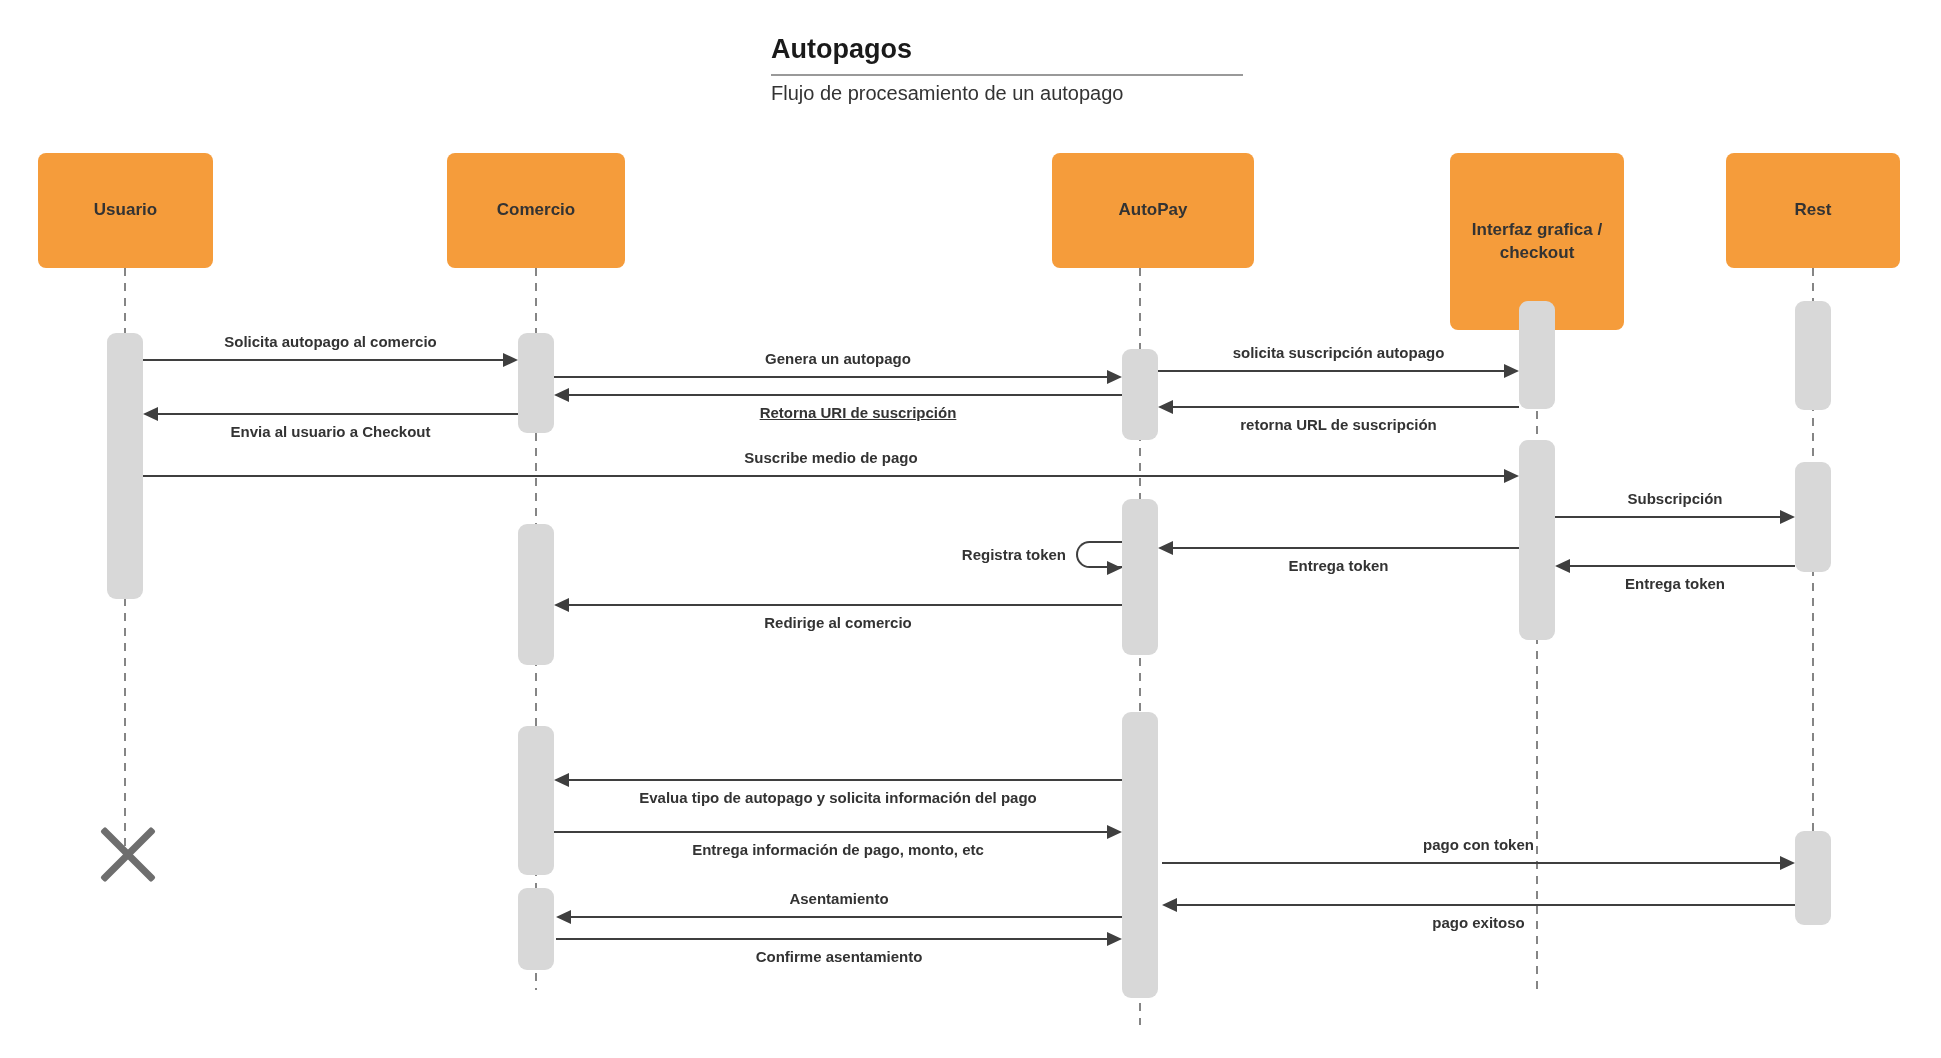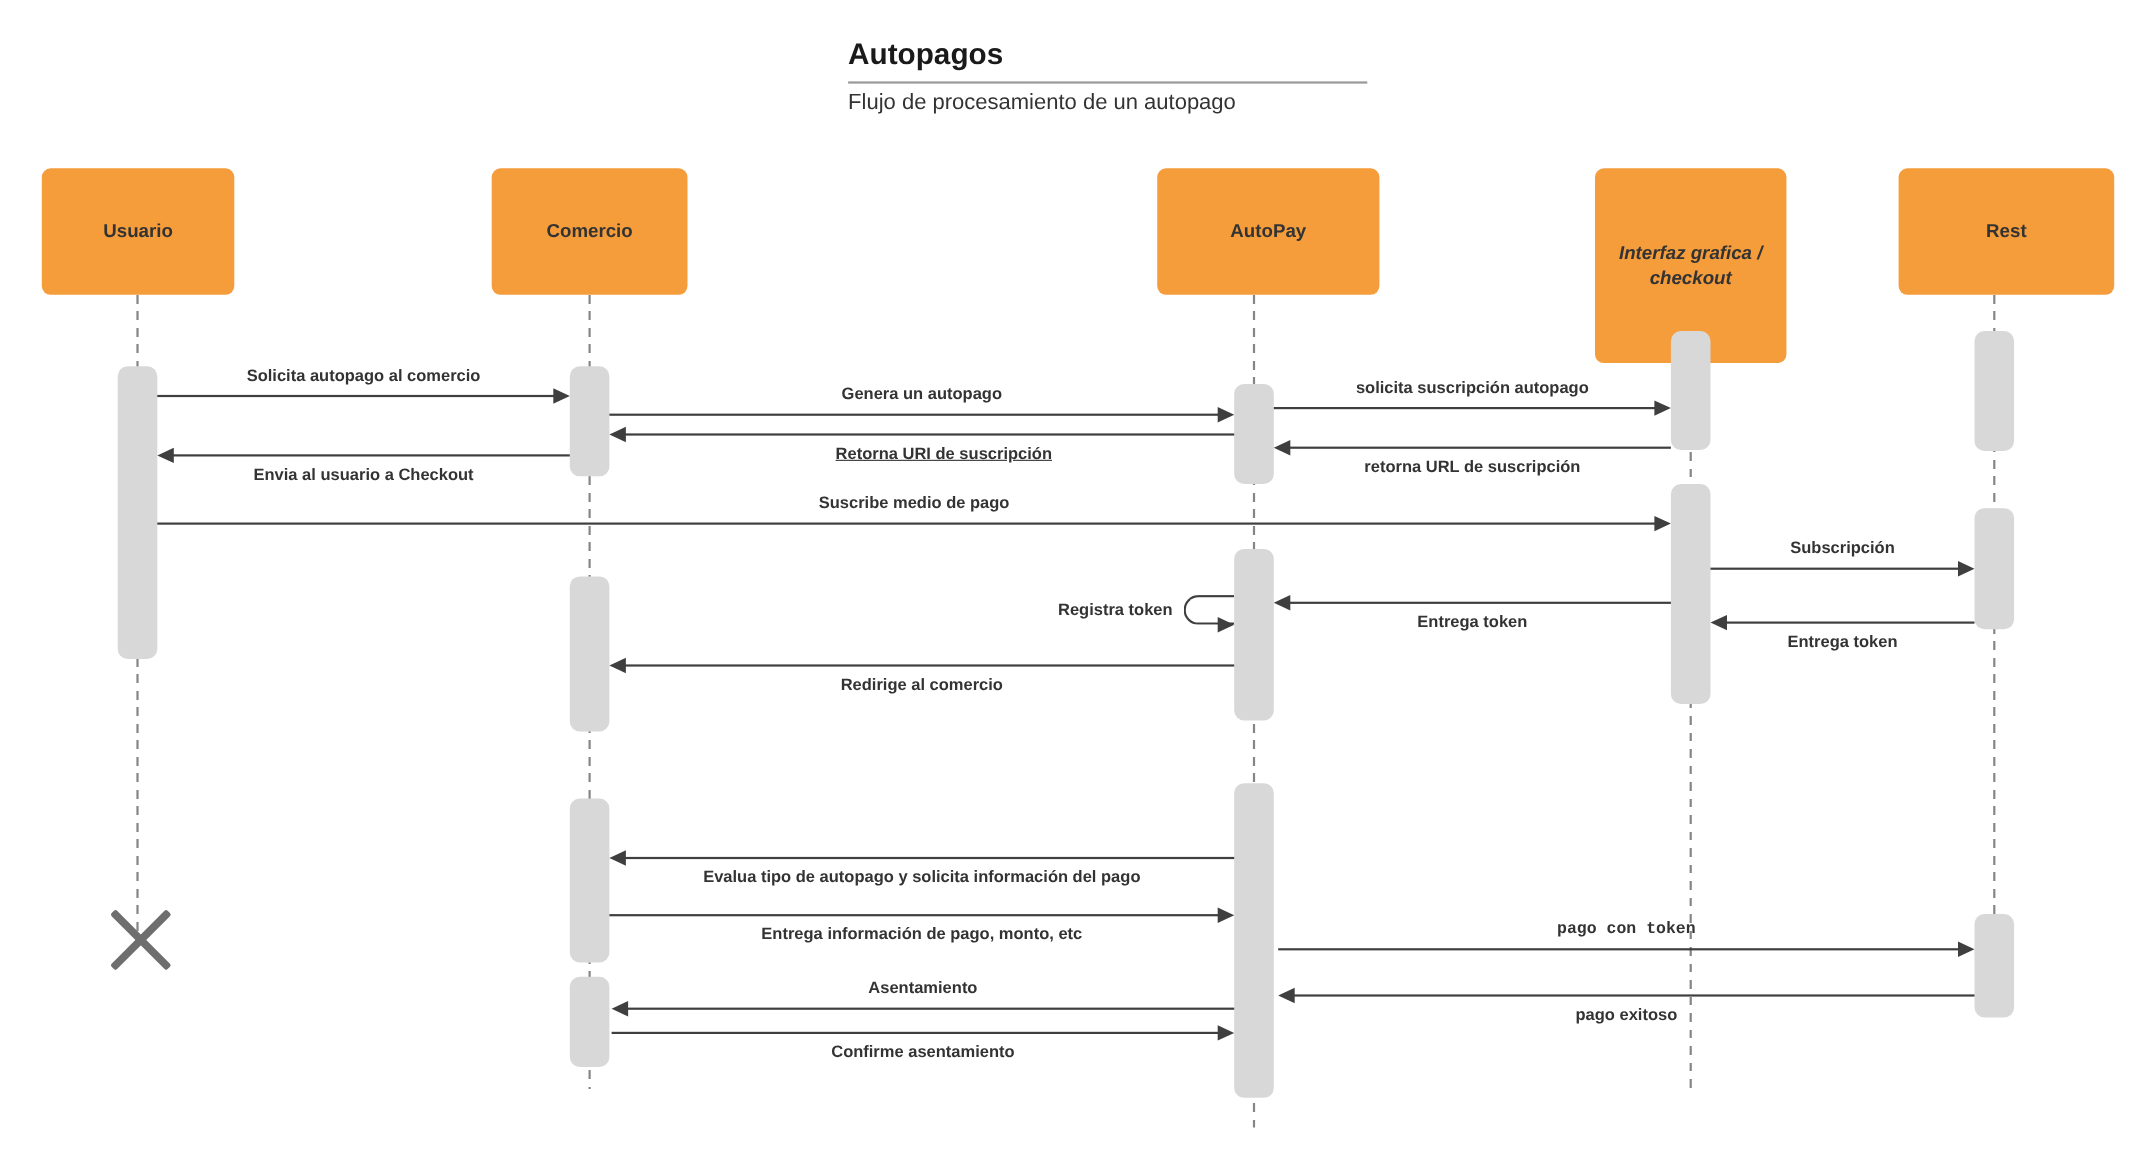--- a/index.html
+++ b/index.html
@@ -55,23 +55,23 @@
     <div class="diagram-subtitle">Flujo de procesamiento de un autopago</div>
   </div>
   <div id="diagram">
       <div class="lifeline" style="left: 124px; top: 268px; height: 587px;"></div>
       <div class="actor" style="left: 38px; top: 153px; width: 175px; height: 115px;">Usuario</div>
       <div class="lifeline" style="left: 535px; top: 268px; height: 722px;"></div>
       <div class="actor" style="left: 447px; top: 153px; width: 178px; height: 115px;">Comercio</div>
       <div class="lifeline" style="left: 1139px; top: 268px; height: 757px;"></div>
       <div class="actor" style="left: 1052px; top: 153px; width: 202px; height: 115px;">AutoPay</div>
       <div class="lifeline" style="left: 1536px; top: 291px; height: 699px;"></div>
-      <div class="actor" style="left: 1450px; top: 153px; width: 174px; height: 177px; font-style: italic;">Interfaz grafica / checkout</div>
+      <div class="actor" style="left: 1450px; top: 153px; width: 174px; height: 177px;">Interfaz grafica / checkout</div>
       <div class="lifeline" style="left: 1812px; top: 268px; height: 660px;"></div>
-      <div class="actor" style="left: 1726px; top: 153px; width: 196px; height: 115px;">Rest</div>
+      <div class="actor" style="left: 1726px; top: 153px; width: 174px; height: 115px;">Rest</div>
       <div class="activation" style="left: 107px; top: 333px; height: 266px;"></div>
       <div class="activation" style="left: 518px; top: 333px; height: 100px;"></div>
       <div class="activation" style="left: 518px; top: 524px; height: 141px;"></div>
       <div class="activation" style="left: 518px; top: 726px; height: 149px;"></div>
       <div class="activation" style="left: 518px; top: 888px; height: 82px;"></div>
       <div class="activation" style="left: 1122px; top: 349px; height: 91px;"></div>
       <div class="activation" style="left: 1122px; top: 499px; height: 156px;"></div>
       <div class="activation" style="left: 1122px; top: 712px; height: 286px;"></div>
       <div class="activation" style="left: 1519px; top: 301px; height: 108px;"></div>
       <div class="activation" style="left: 1519px; top: 440px; height: 200px;"></div>
@@ -115,21 +115,21 @@
       <div class="head left" style="left: 554px; top: 598px;"></div>
       <div class="msg-label" style="left: 838px; top: 613px;">Redirige al comercio</div>
       <div class="msg-line" style="left: 567px; top: 779px; width: 555px;"></div>
       <div class="head left" style="left: 554px; top: 773px;"></div>
       <div class="msg-label" style="left: 838px; top: 788px;">Evalua tipo de autopago y solicita información del pago</div>
       <div class="msg-line" style="left: 554px; top: 831px; width: 555px;"></div>
       <div class="head right" style="left: 1107px; top: 825px;"></div>
       <div class="msg-label" style="left: 838px; top: 840px;">Entrega información de pago, monto, etc</div>
       <div class="msg-line" style="left: 1162px; top: 862px; width: 620px;"></div>
       <div class="head right" style="left: 1780px; top: 856px;"></div>
-      <div class="msg-label" style="left: 1478.5px; top: 835px; font-family: Liberation Mono, monospace;">pago con token</div>
+      <div class="msg-label" style="left: 1478.5px; top: 835px;">pago con token</div>
       <div class="msg-line" style="left: 1175px; top: 904px; width: 620px;"></div>
       <div class="head left" style="left: 1162px; top: 898px;"></div>
       <div class="msg-label" style="left: 1478.5px; top: 913px;">pago exitoso</div>
       <div class="msg-line" style="left: 569px; top: 916px; width: 553px;"></div>
       <div class="head left" style="left: 556px; top: 910px;"></div>
       <div class="msg-label" style="left: 839px; top: 889px;">Asentamiento</div>
       <div class="msg-line" style="left: 556px; top: 938px; width: 553px;"></div>
       <div class="head right" style="left: 1107px; top: 932px;"></div>
       <div class="msg-label" style="left: 839px; top: 947px;">Confirme asentamiento</div>
       <div class="destroy" style="left: 92px; top: 819px; width: 72px; height: 72px;">

